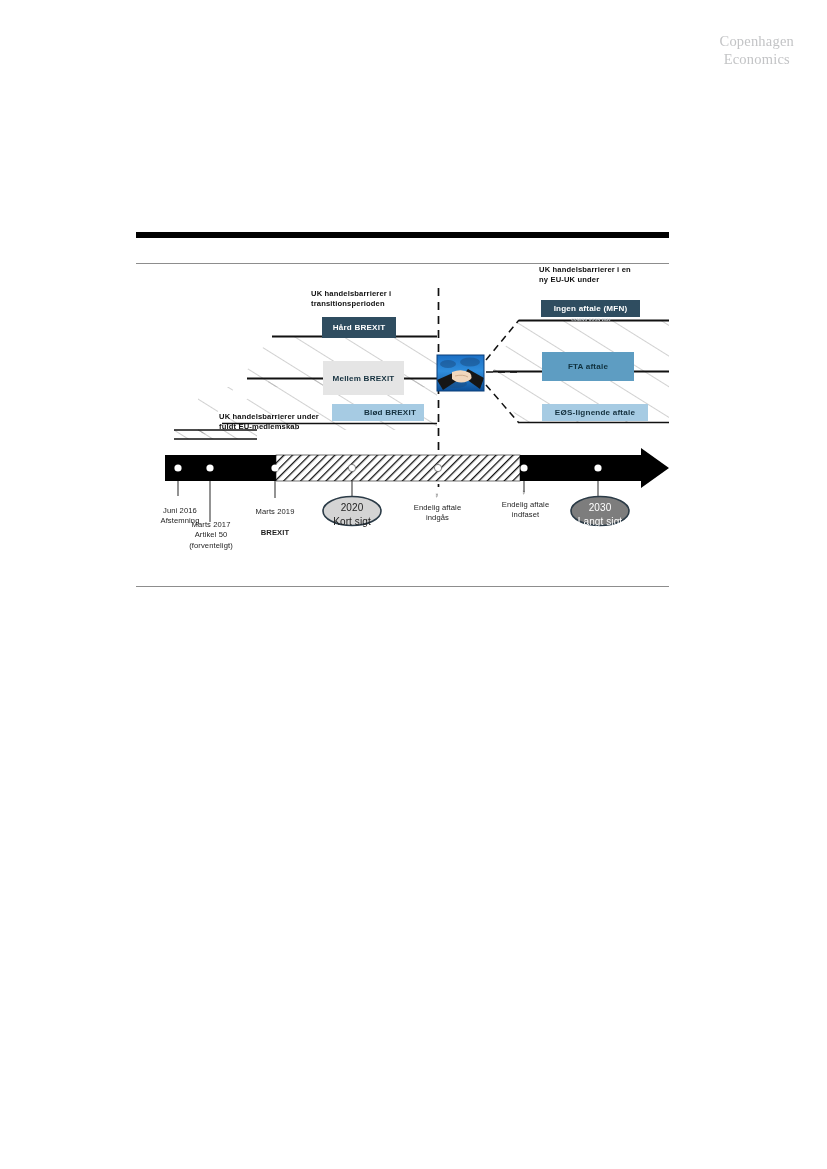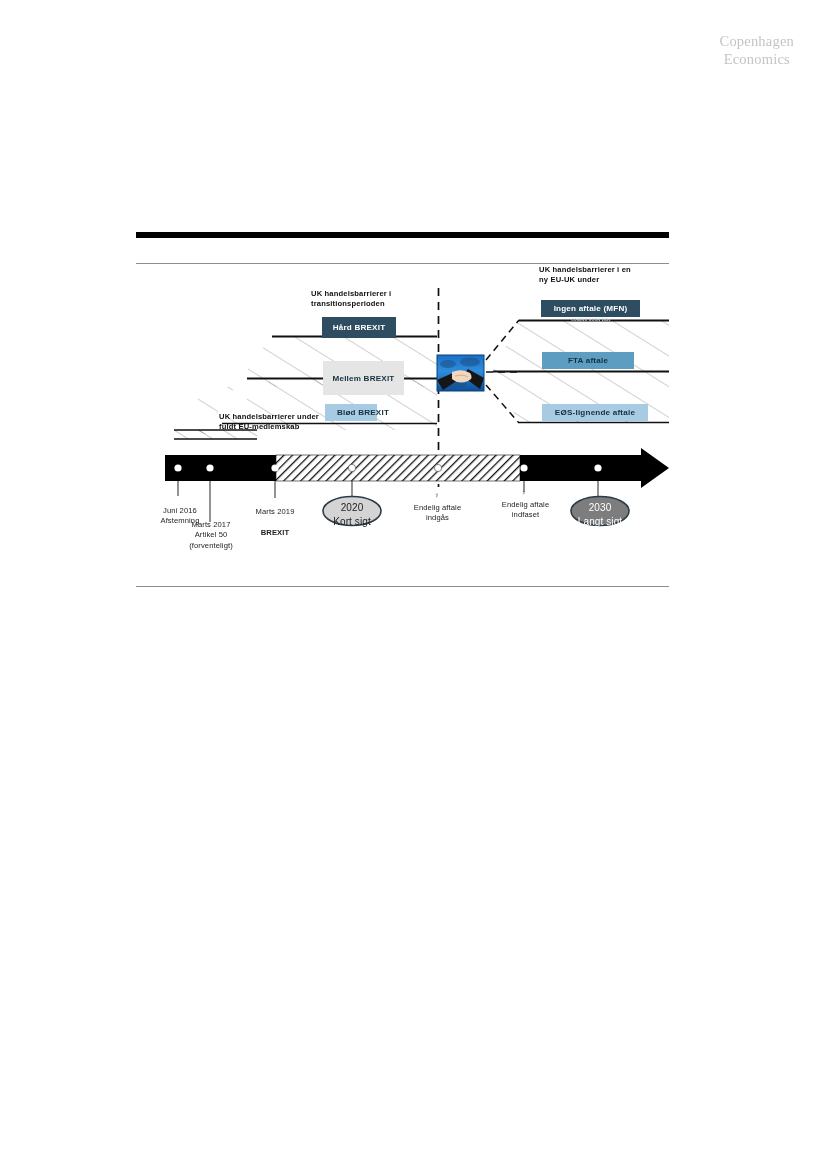--- a/index.html
+++ b/index.html
@@ -34,23 +34,23 @@
   #hdr-new  { left:539px; top:265px; }
   #hdr-full { left:171px; top:412px;margin-left:48px; }
 
   .chip{
     position:absolute; display:flex; align-items:center; justify-content:center;
     font-size:8.1px; font-weight:bold; letter-spacing:.2px; white-space:nowrap;
     box-sizing:border-box;
   }
   #chip-hard  { left:322px; top:317px; width:74px; height:21px; background:#2f4d60; color:#ffffff; }
   #chip-mellem{ left:323px; top:361px; width:81px; height:34px; background:#e5e5e5; color:#15313f; }
-  #chip-blod  { left:325px; top:404px; width:52px; height:17px; background:#a6cbe3; color:#15313f;padding-left:24px; }
+  #chip-blod  { left:332px; top:404px; width:92px; height:17px; background:#a6cbe3; color:#15313f;padding-left:24px; }
   #chip-mfn   { left:541px; top:300px; width:99px; height:17px; background:#2f4d60; color:#ffffff; }
-  #chip-fta   { left:542px; top:352px; width:92px; height:17px; background:#5e9dc2; color:#10323f; }
+  #chip-fta   { left:542px; top:352px; width:92px; height:29px; background:#5e9dc2; color:#10323f; }
   #chip-eos   { left:542px; top:404px; width:106px; height:17px; background:#a6cbe3; color:#15313f; }
   #chip-ghost { left:556px; top:317px; width:70px; height:5px; color:#d8dce0; font-size:3.4px; letter-spacing:.4px;}
 
   .tlabel{
     position:absolute; font-size:7.6px; color:#1d1d1d; line-height:1.35;
     text-align:center; white-space:pre-line; letter-spacing:.1px;
   }
   .tlabel b{ font-weight:bold; }
 
   #tl-2016{ left:140px; top:494px; width:80px;margin-top:12px; }

